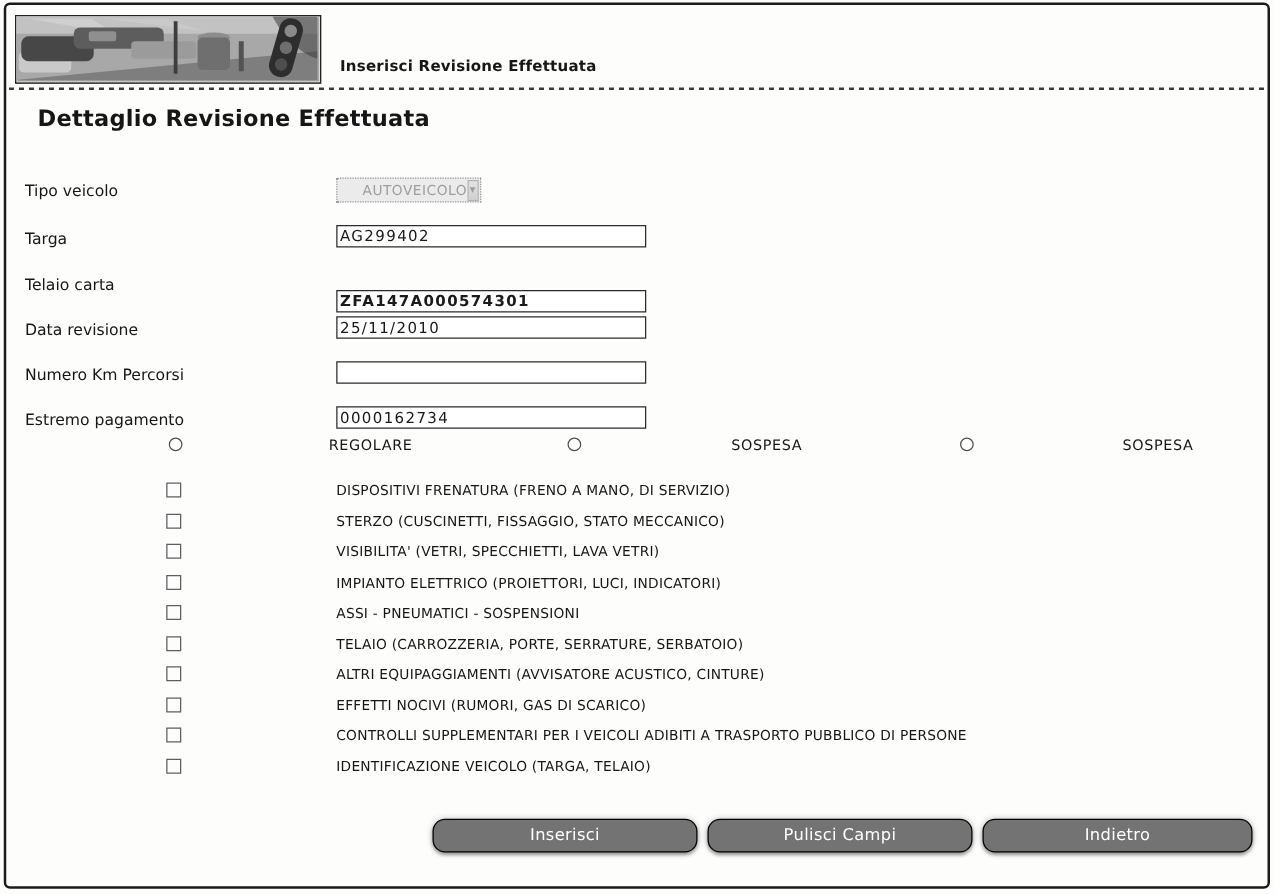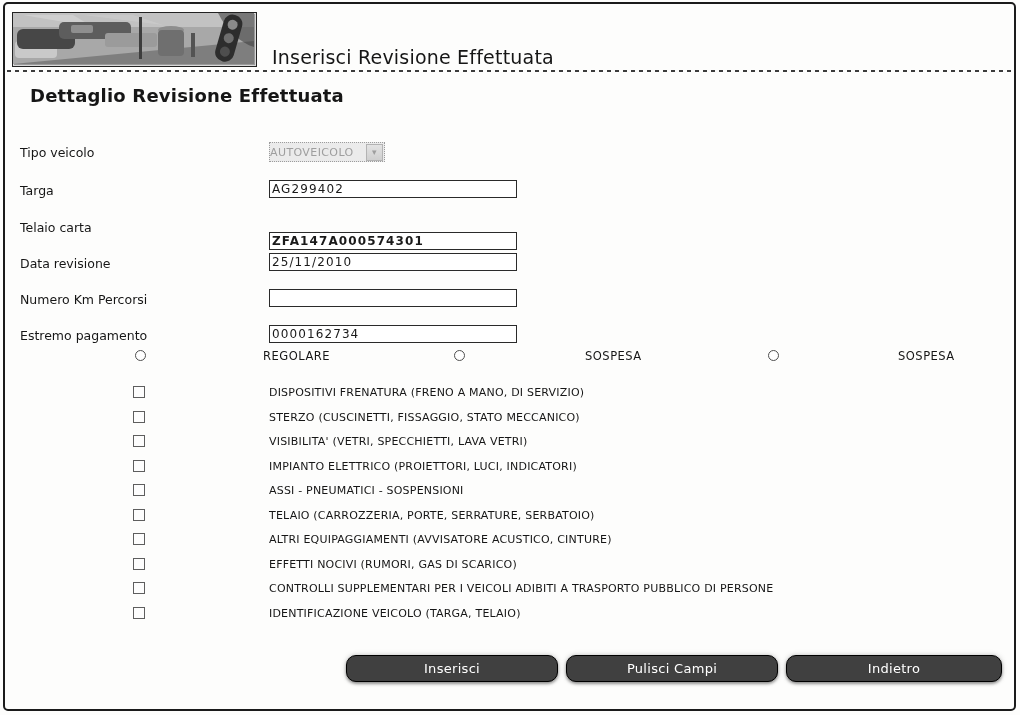--- a/index.html
+++ b/index.html
@@ -4,46 +4,46 @@
 <style>
   html,body{margin:0;padding:0;background:#ffffff;}
   body{font-family:"DejaVu Sans","Liberation Sans",sans-serif;color:#161616;}
   .page{position:relative;width:1020px;height:715px;background:#fdfdfc;overflow:hidden;}
   .frame{position:absolute;left:3px;top:2px;right:4px;bottom:4px;border:2px solid #1b1b1b;border-radius:5px;pointer-events:none;}
 
   .photo{position:absolute;left:12px;top:12px;width:243px;height:53px;border:1px solid #222;
          box-shadow:inset 0 0 0 1px #d8d8d8;background:#9a9a9a;}
   .photo svg{display:block;}
 
-  .page-title{position:absolute;left:272px;top:46px;font-size:19px;font-weight:normal;letter-spacing:.2px;white-space:nowrap;}
+  .page-title{position:absolute;left:272px;top:46px;font-size:12px;font-weight:bold;letter-spacing:.2px;white-space:nowrap;}
   .divider{position:absolute;left:7px;right:7px;top:70px;height:2px;
            background:repeating-linear-gradient(90deg,#3c3c3c 0 4px,transparent 4px 8px);}
   .section-title{position:absolute;left:30px;top:85px;font-size:18px;font-weight:bold;letter-spacing:.2px;white-space:nowrap;}
 
   .flabel{position:absolute;left:20px;font-size:12.5px;white-space:nowrap;}
   .tinput{position:absolute;left:269px;width:248px;height:18px;border:1px solid #2a2a2a;background:#fff;
           font-family:"DejaVu Sans","Liberation Sans",sans-serif;font-size:12px;letter-spacing:1.1px;
           padding:0 2px;box-sizing:border-box;border-radius:0;color:#1a1a1a;}
 
   .selectbox{position:absolute;left:269px;top:142px;width:116px;height:20px;border:1px dotted #9c9c9c;
              background:#ebebeb;box-sizing:border-box;display:flex;align-items:center;
-             color:#9e9e9e;font-size:11px;letter-spacing:.4px;padding-left:0;cursor:default;}
+             color:#9e9e9e;font-size:11px;letter-spacing:.4px;padding-left:20px;cursor:default;}
   .selectarrow{margin-left:auto;margin-right:1px;width:15px;height:15px;background:linear-gradient(#e3e3e3,#cfcfcf);
                border:1px solid #b3b3b3;color:#9e9e9e;display:flex;align-items:center;justify-content:center;
                font-size:9px;line-height:1;}
 
   .radio{position:absolute;width:11px;height:11px;border:1px solid #4f4f4f;border-radius:50%;
          background:#fff;box-sizing:border-box;cursor:pointer;}
   .rlabel{position:absolute;font-size:11.5px;letter-spacing:.5px;white-space:nowrap;}
 
   .check{position:absolute;left:133px;width:12px;height:12px;border:1px solid #5e5e5e;background:#fdfdfd;
          box-sizing:border-box;cursor:pointer;}
   .clabel{position:absolute;left:269px;font-size:11px;letter-spacing:.2px;white-space:nowrap;}
 
-  .btn{position:absolute;top:655px;height:25px;background:#404040;color:#fff;border:1px solid #000;
+  .btn{position:absolute;top:655px;height:25px;background:#737373;color:#fff;border:1px solid #000;
        border-radius:10px;font-family:"DejaVu Sans","Liberation Sans",sans-serif;font-size:13px;
        letter-spacing:.3px;display:flex;align-items:center;justify-content:center;cursor:pointer;
        box-shadow:0 2px 3px rgba(0,0,0,.35),0 0 5px rgba(120,120,120,.45);}
 </style>
 </head>
 <body>
 
 <div class="page">
   <div class="frame"></div>
 

